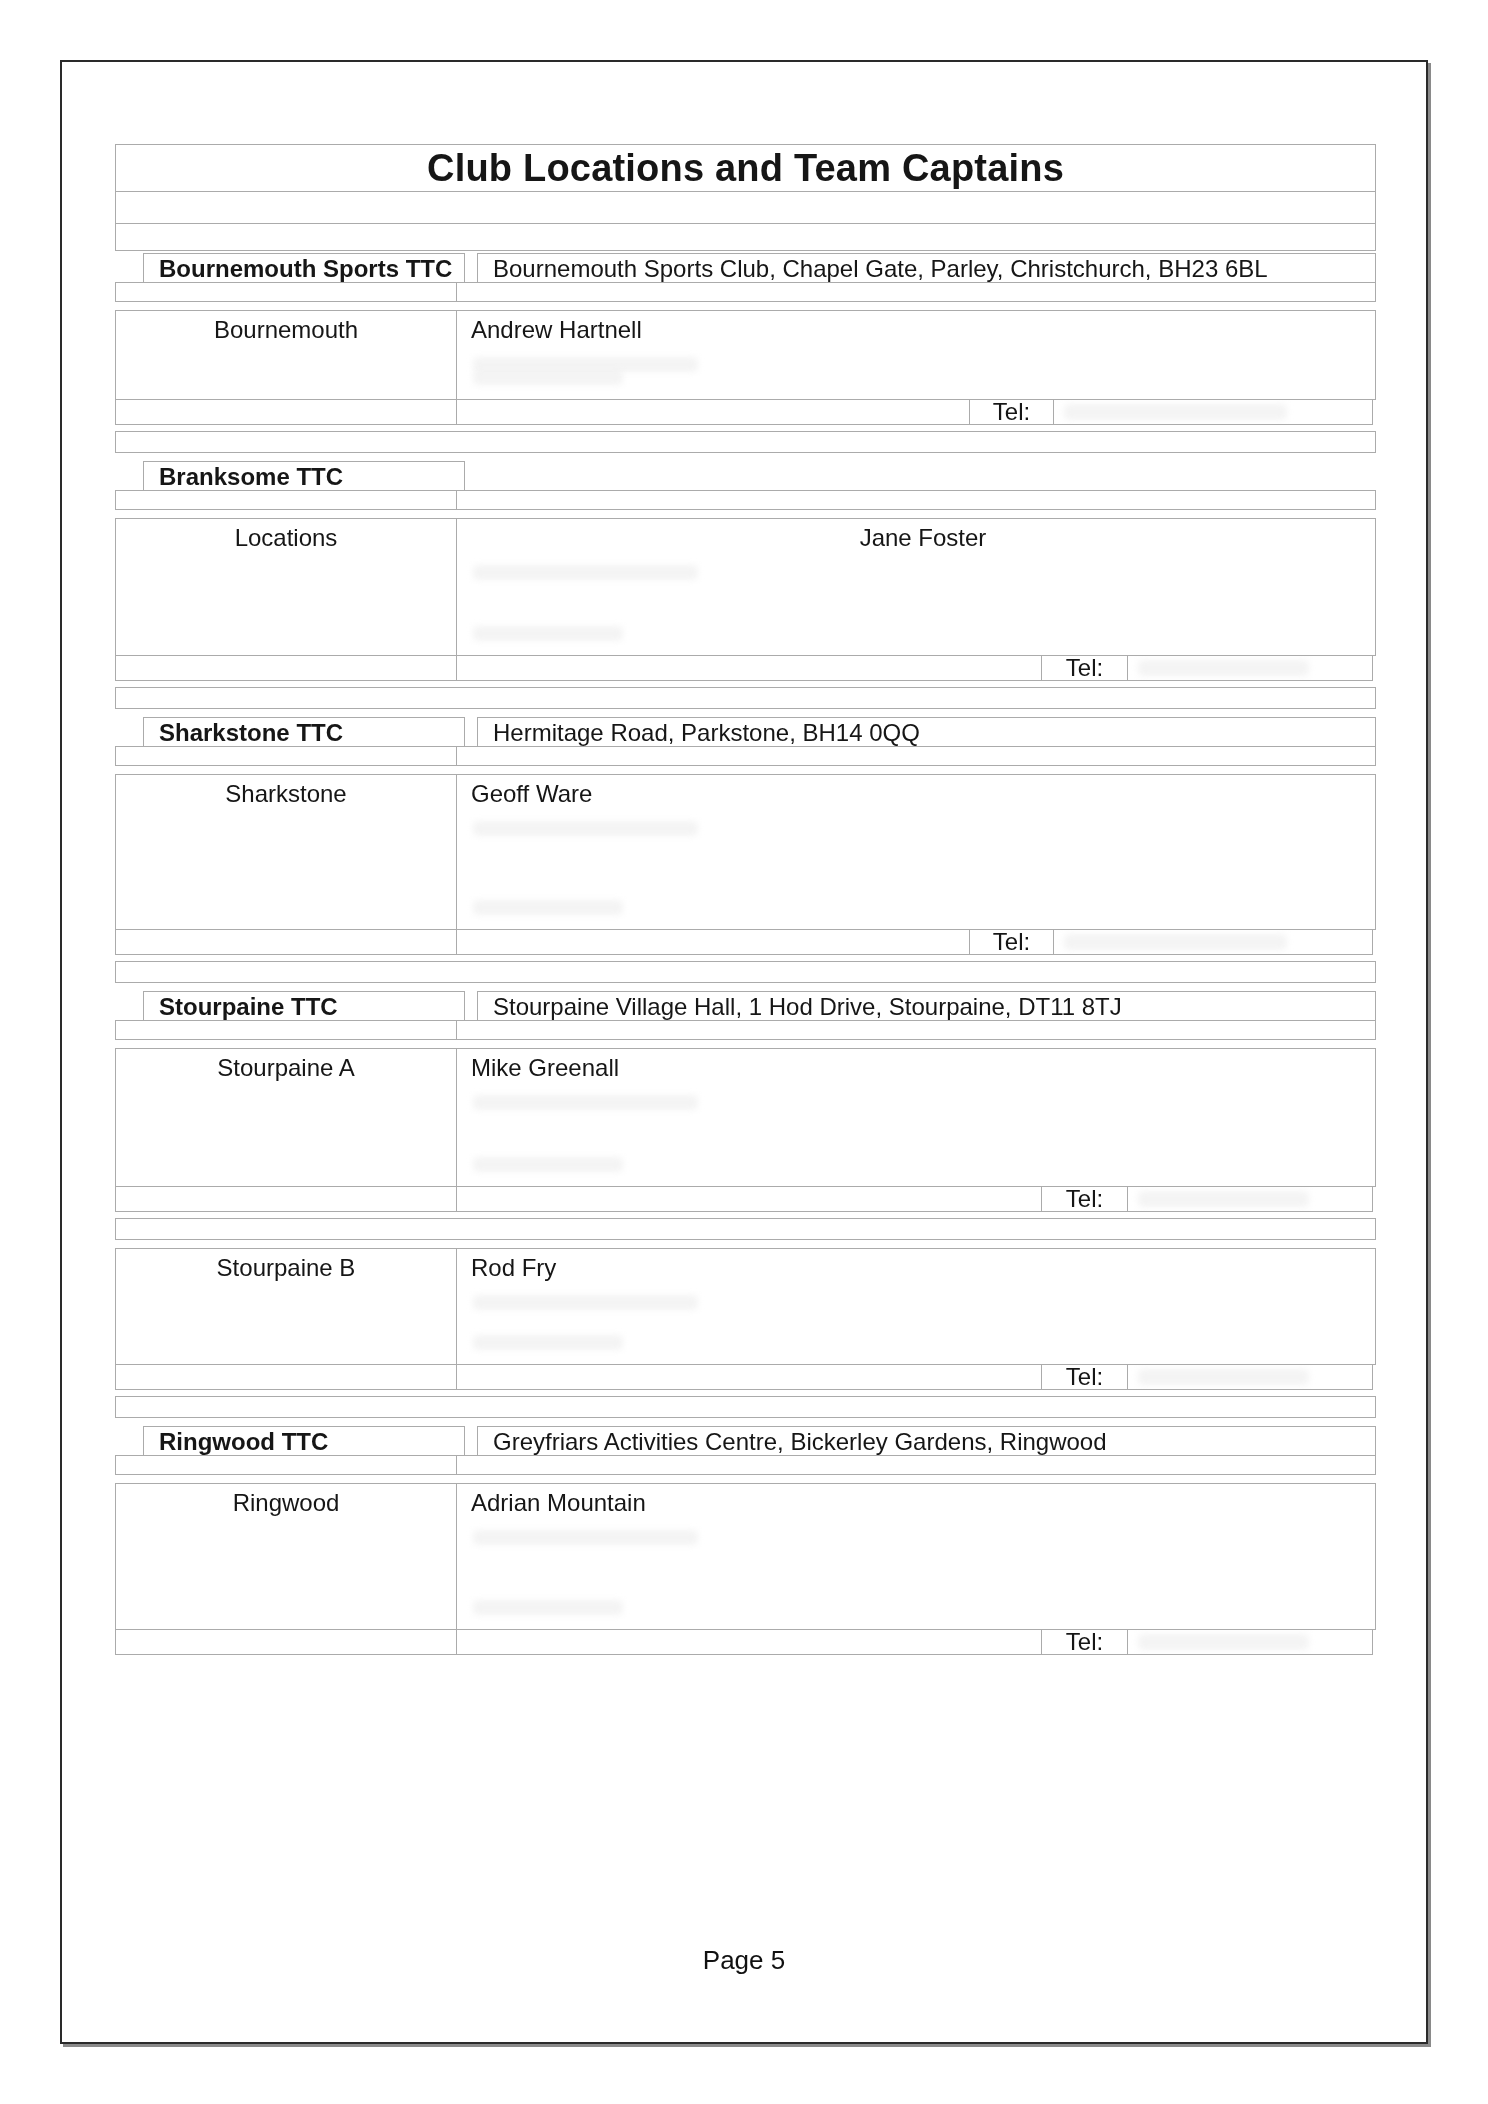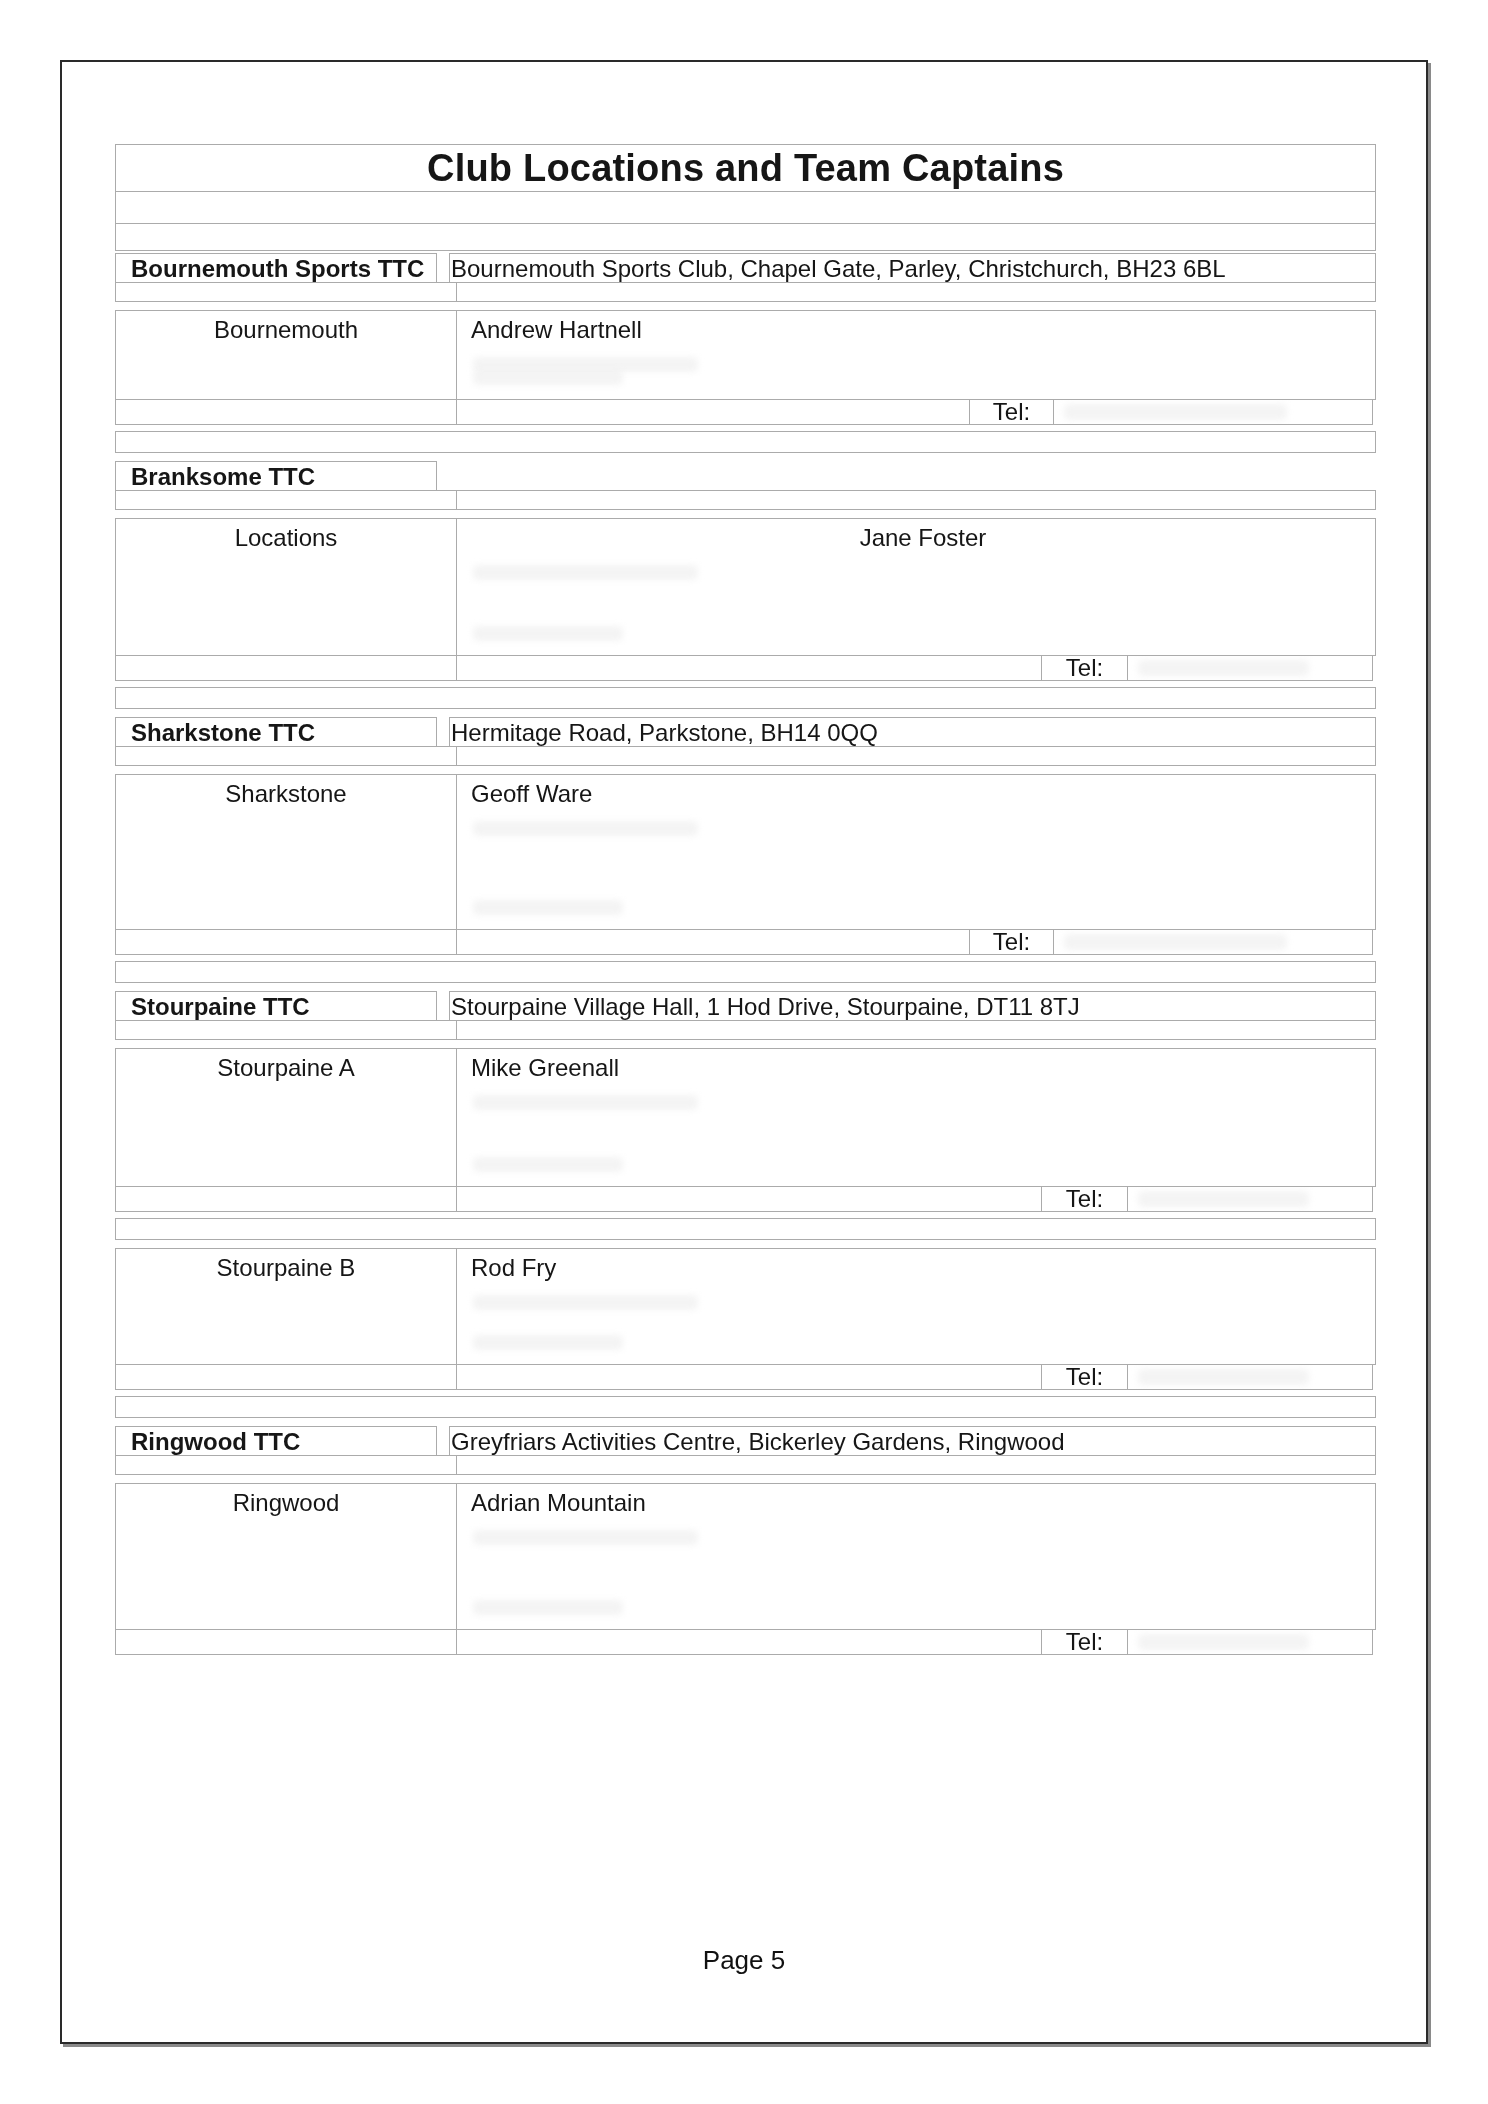--- a/index.html
+++ b/index.html
@@ -48,38 +48,38 @@
   .cap90{height:90px;}
   .cap138{height:138px;text-align:center;}
   .cap156{height:156px;}
   .cap139{height:139px;}
   .cap117{height:117px;}
   .cap147{height:147px;}
 
   
   .w-full{width:1261px;}
   .w-col1{width:342px;}
-  .w-clubname{width:322px;}
+  .w-clubname{width:322px;margin-left:28px;}
   .w-addr{flex:1;}
   
   .telA-blank{width:514px;}
   .telA-label{width:85px;}
   .telA-phone{width:320px;}
   
   .telB-blank{width:586px;}
   .telB-label{width:87px;}
   .telB-phone{width:246px;}
 
   
   .title-text{
     font-size:38px;font-weight:bold;text-align:center;
     line-height:46px;letter-spacing:0.2px;
   }
   .club-text{font-size:24px;font-weight:bold;line-height:29px;padding-left:15px;white-space:nowrap;}
-  .addr-text{font-size:24px;line-height:29px;padding-left:1px;white-space:nowrap;}
+  .addr-text{font-size:24px;line-height:29px;padding-left:15px;white-space:nowrap;}
   .team-text{font-size:24px;text-align:center;padding-top:5px;}
   .captain-text{font-size:24px;padding:5px 0 0 14px;}
   .tel-text{font-size:24px;text-align:center;line-height:24px;}
   .pagenum{
     position:absolute;left:0;top:1883px;width:100%;
     text-align:center;font-size:26px;color:#111;
   }
 
   
   .smudge{

